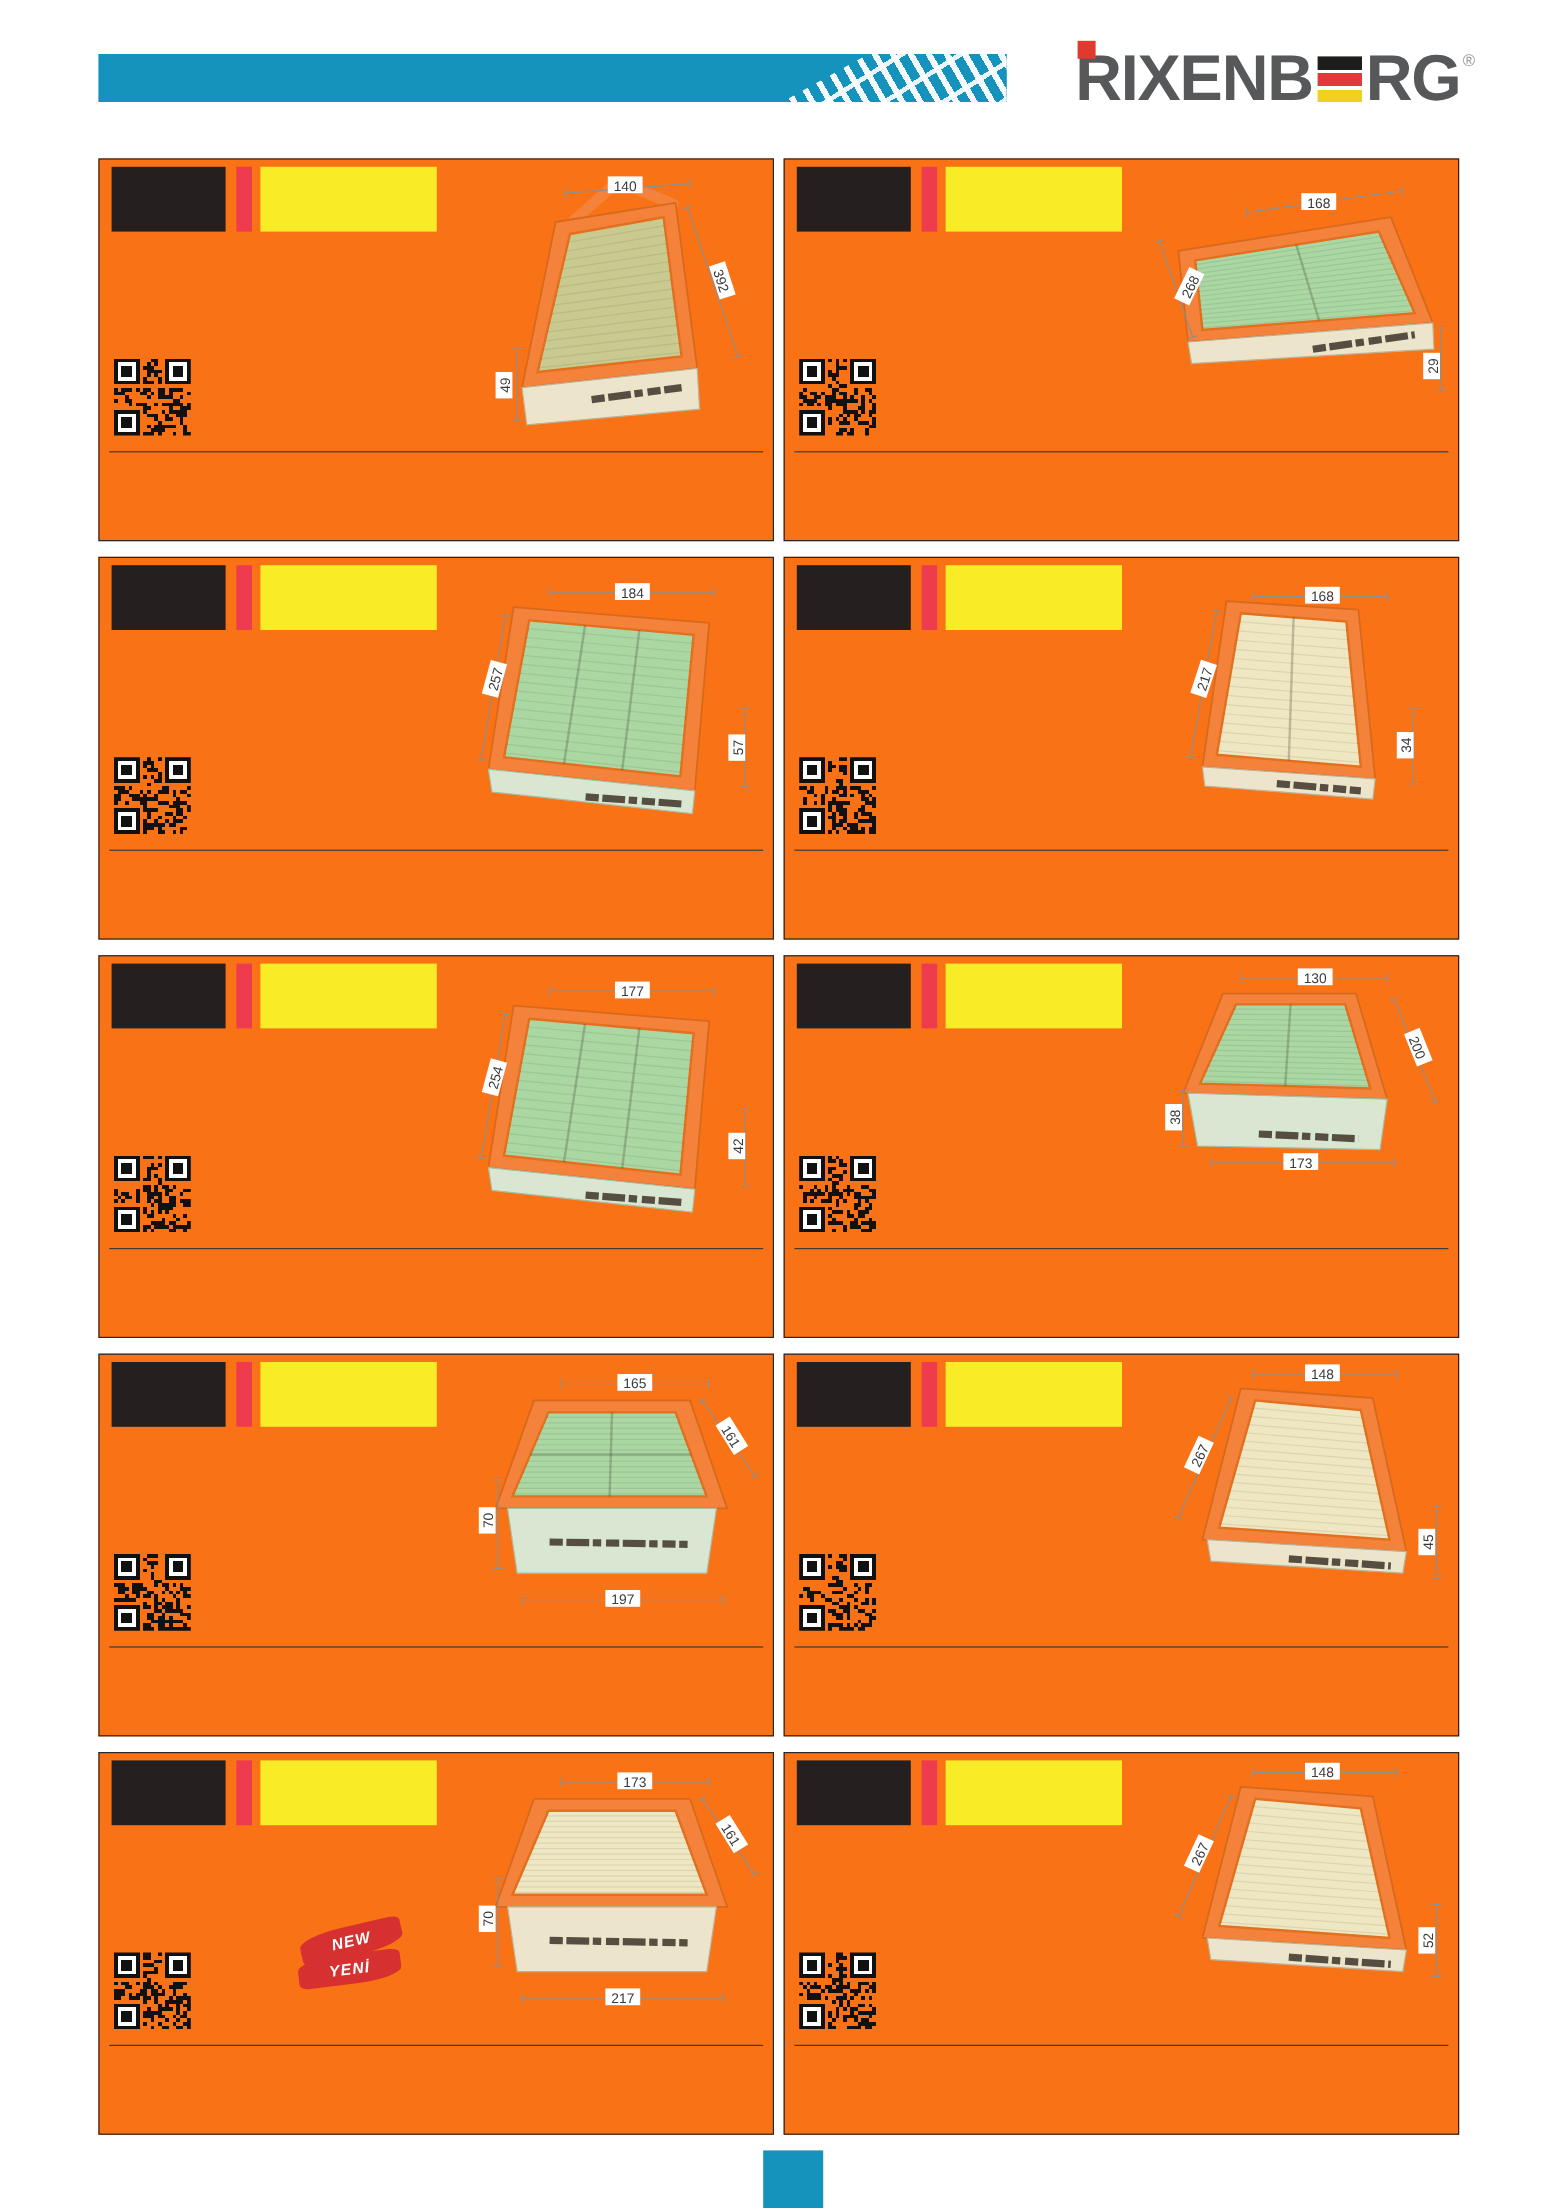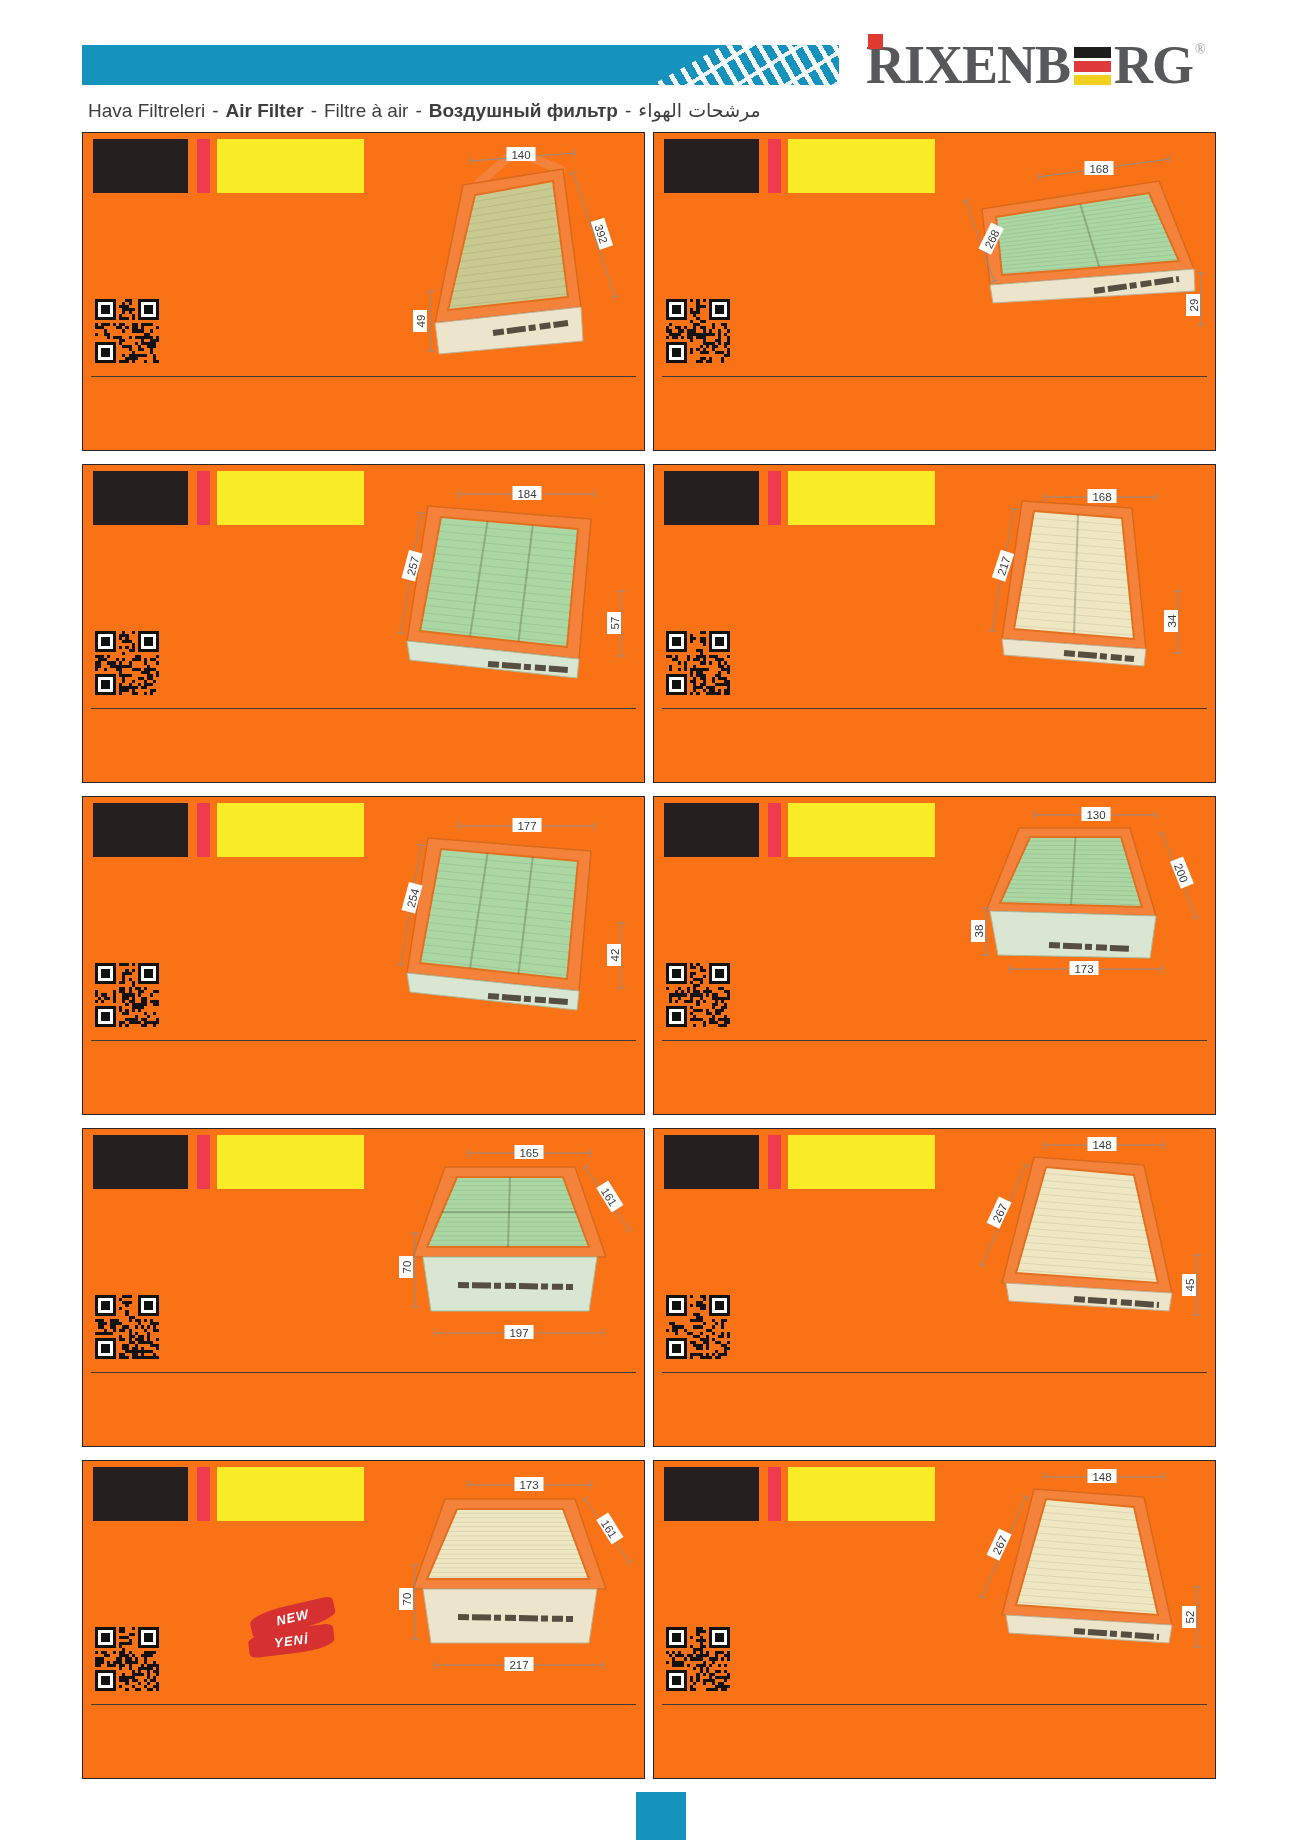--- a/index.html
+++ b/index.html
@@ -5,22 +5,22 @@
   html,body{margin:0;padding:0;background:#fff;}
   .page{position:relative;width:1301px;height:1840px;background:#fff;overflow:hidden;
         font-family:"Liberation Sans",sans-serif;}
   
   .brandbar{position:absolute;left:82px;top:45px;width:757px;height:40px;background:var(--accent-cyan,#1693bd);}
   .hatch{position:absolute;right:0;top:0;height:100%;width:240px;
          clip-path:polygon(22% 100%,52% 0,100% 0,100% 100%);
          background:
            repeating-linear-gradient(60deg,rgba(255,255,255,.95) 0 5px,rgba(255,255,255,0) 5px 13px),
            repeating-linear-gradient(-32deg,rgba(255,255,255,.9) 0 4px,rgba(255,255,255,0) 4px 26px);}
-  .logo{position:absolute;left:866px;top:38px;display:flex;align-items:flex-start;
-        color:var(--logo-gray,#57585a);font-weight:bold;font-size:54px;line-height:1;letter-spacing:-1px;font-family:Liberation Serif, serif;}
+  .logo{position:absolute;left:896px;top:38px;display:flex;align-items:flex-start;
+        color:var(--logo-gray,#57585a);font-weight:bold;font-size:54px;line-height:1;letter-spacing:-1px;}
   .logo-dot{position:absolute;left:2px;top:-4px;width:15px;height:15px;background:var(--logo-red,#e0392f);}
   .flag-e{width:37px;height:38px;margin:9px 3px 0 4px;
         background:linear-gradient(var(--flag-black,#1d1d1b) 0 11px,#fff 11px 14px,
                    var(--flag-red,#e03a3c) 14px 25px,#fff 25px 28px,
                    var(--flag-yellow,#f2d01e) 28px 38px);}
   .reg{font-size:14px;letter-spacing:0;margin-top:5px;margin-left:2px;color:#999;font-weight:normal;}
   .title{position:absolute;left:88px;top:99px;font-size:19px;color:#3e3e3e;white-space:nowrap;}
   .title .b{font-weight:bold;}
   .title .sep{margin:0 7px;}
   .title .ar{font-family:"DejaVu Sans",sans-serif;}
@@ -56,23 +56,20 @@
   </div>
 
   <div class="logo">
     <span class="logo-dot"></span>
     <span>RIXENB</span>
     <span class="flag-e"></span>
     <span>RG</span>
     <span class="reg">®</span>
   </div>
 
-  <div class="title">
-    <span>Hava Filtreleri</span><span class="sep">-</span><span class="b">Air Filter</span><span class="sep">-</span><span>Filtre à air</span><span class="sep">-</span><span class="b">Воздушный фильтр</span><span class="sep">-</span><span class="ar">مرشحات الهواء</span>
-  </div>
 
   <main class="grid">
       <article class="card">
     <div class="code-block"></div>
     <div class="stripe"></div>
     <div class="hl-block"></div>
     <svg class="qr" viewBox="0 0 21 21" shape-rendering="crispEdges">
           <rect x="10" y="0" width="1" height="1" fill="#111"></rect>
           <rect x="11" y="0" width="1" height="1" fill="#111"></rect>
           <rect x="9" y="1" width="1" height="1" fill="#111"></rect>

